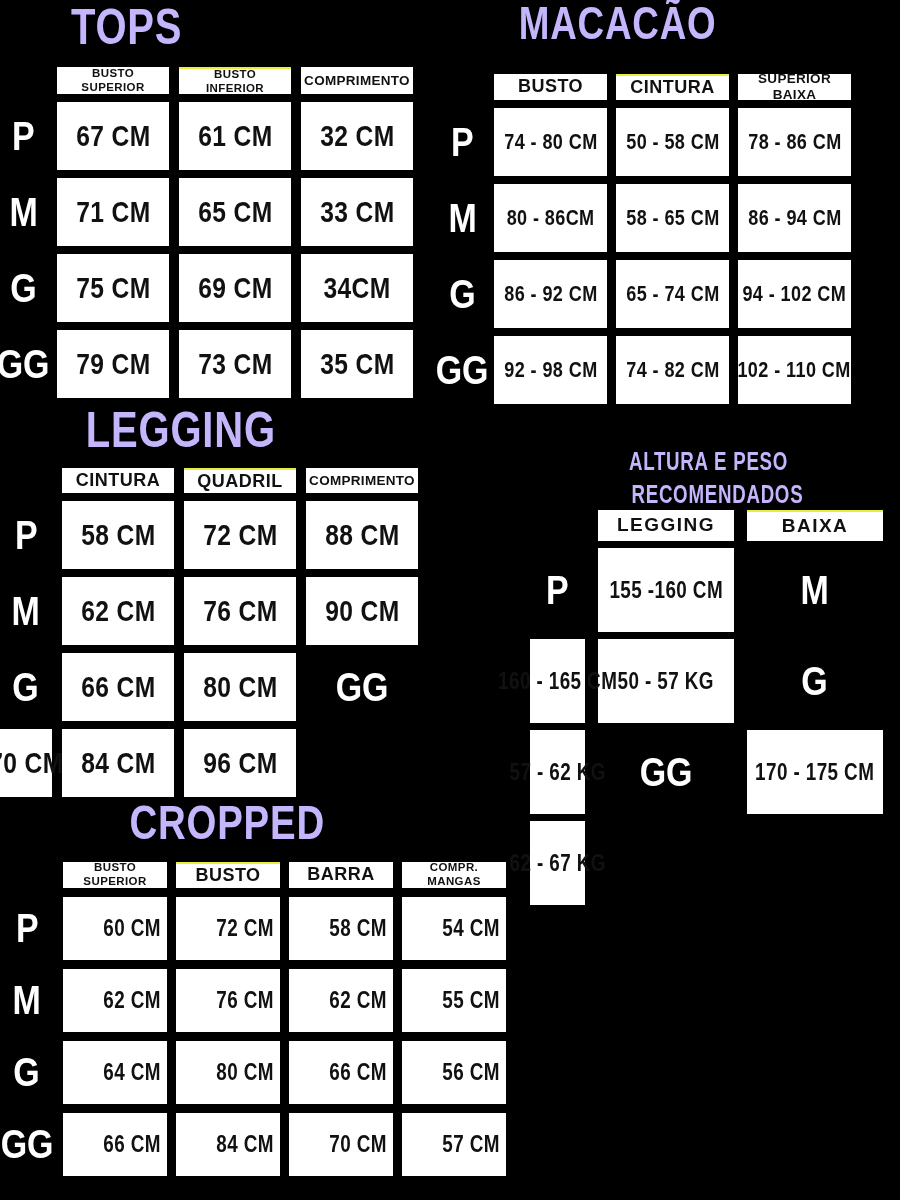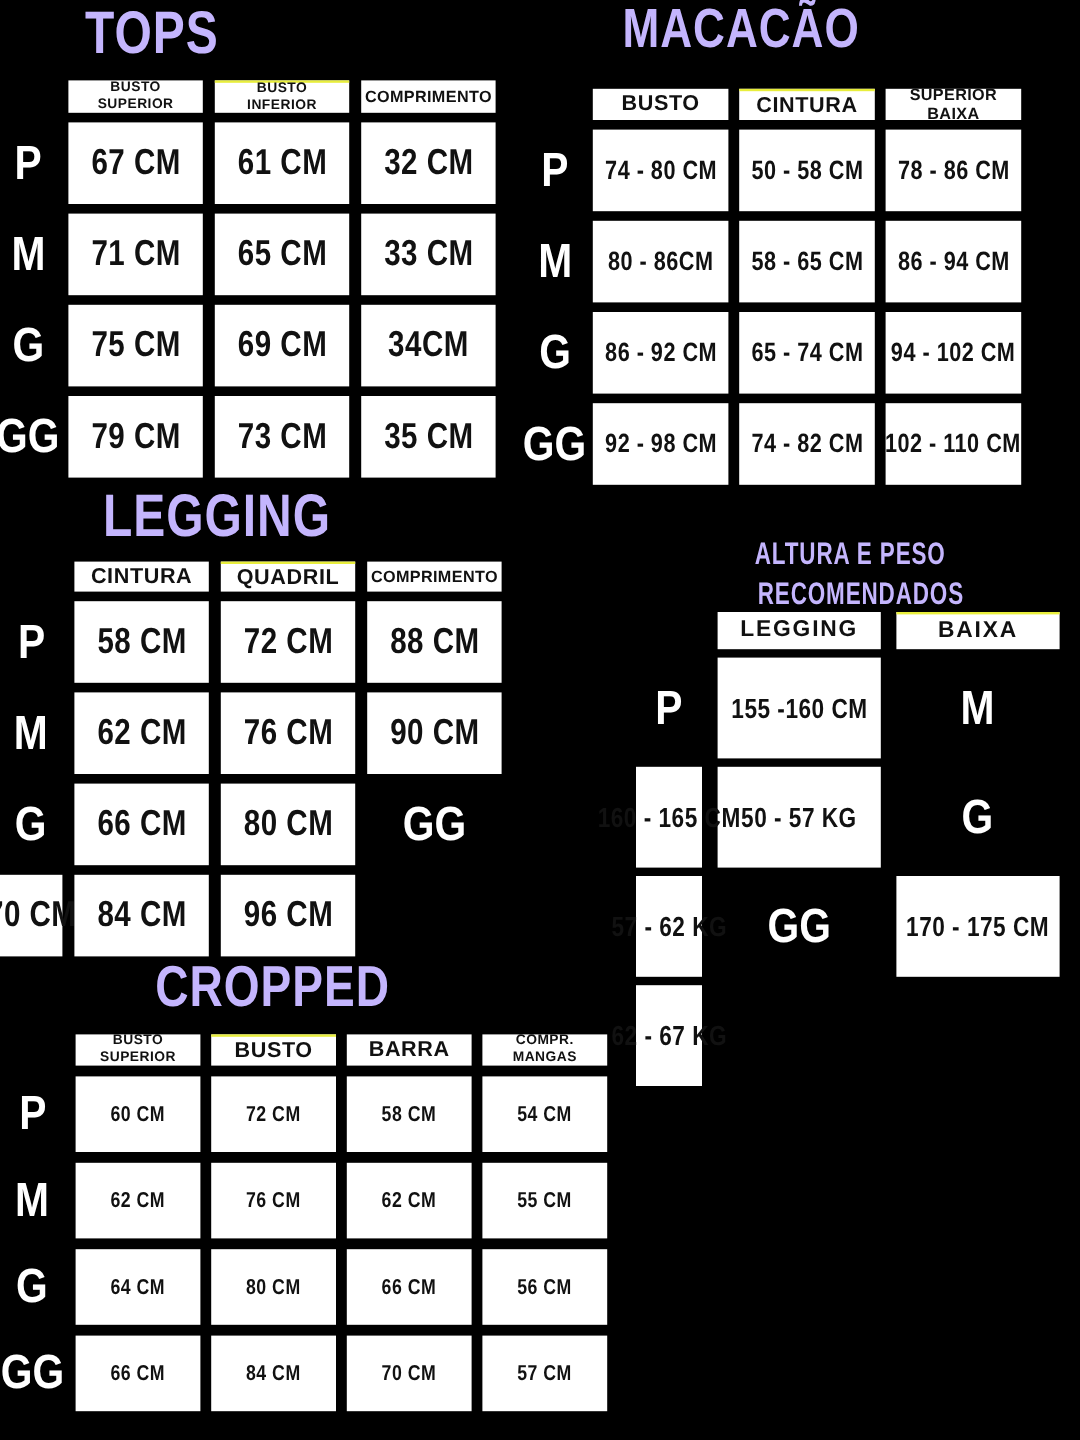--- a/index.html
+++ b/index.html
@@ -55,21 +55,21 @@
   #legging .grid { top: 63px; left: 0;
     grid-template-columns: 52px 112px 112px 112px;
     grid-template-rows: 25px repeat(4, 68px); gap: 8px 10px; }
 
   
   #cropped { left: 0; top: 799px; width: 506px; }
   #cropped .title { top: 0; left: 105px; width: 436px; font-size: 48px; }
   #cropped .grid { top: 63px; left: 0;
     grid-template-columns: 54px 104px 104px 104px 104px;
     grid-template-rows: 26px repeat(4, 63px); gap: 9px 9px; }
-  #cropped .cell { font-size: 18px; }
+  #cropped .cell { font-size: 23px; justify-content: flex-end; }
 
   
   #altura { left: 530px; top: 448px; width: 353px; }
   #altura .title1 { top: 0; left: 68px; width: 285px; font-size: 26px; }
   #altura .title2 { top: 33px; left: 68px; width: 285px; font-size: 26px; }
   #altura .title > span { transform: scaleX(0.72); }
   #altura .grid { top: 62px; left: 0;
     grid-template-columns: 55px 136px 136px;
     grid-template-rows: 31px repeat(4, 84px); gap: 7px 13px; }
   #altura .hdr { font-size: 19px; letter-spacing: 1.5px; }

